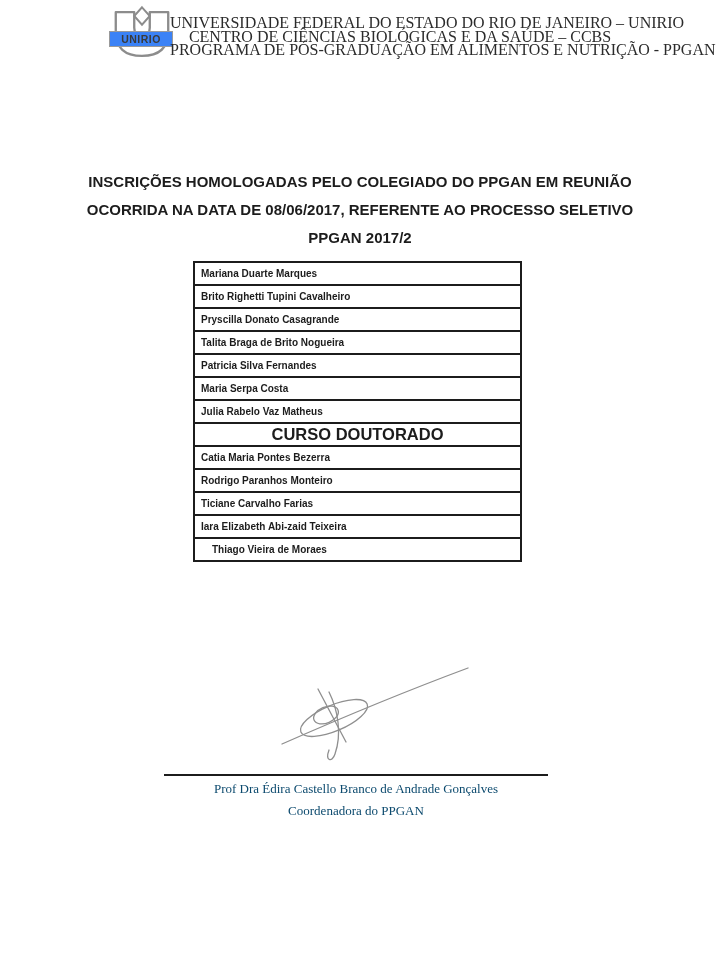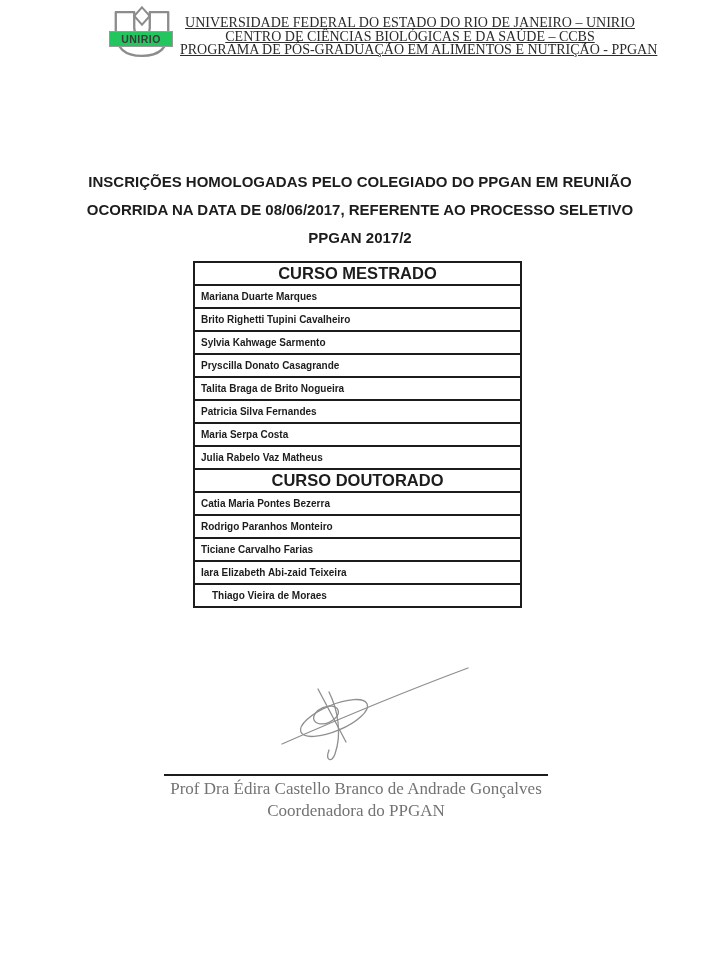--- a/index.html
+++ b/index.html
@@ -16,36 +16,35 @@
   
   .logo {
     position: absolute;
     left: 108px; top: 5px;
     width: 68px; height: 57px;
   }
   .logo-band {
     position: absolute;
     left: 109px; top: 31px;
     width: 62px; height: 14px;
-    background: #22c55e;
+    background: #3b82f6;
     border: 1px solid #9a9a9a;
     display: flex; align-items: center; justify-content: center;
     font-family: "Liberation Sans", sans-serif;
     font-weight: bold; font-size: 10.5px; letter-spacing: 0.5px;
     color: #3a3a3a;
   }
   .header-text {
     position: absolute;
-    left: 180px; top: 16px; width: 460px;
+    left: 170px; top: 16px; width: 460px;
     text-align: center;
     font-family: "Liberation Serif", serif;
-    font-size: 14px; line-height: 13.5px;
+    font-size: 16px; line-height: 13.5px;
     color: #2b2b2b;
     white-space: nowrap;
-    text-decoration: underline;
   }
 
   
   .title {
     position: absolute;
     left: 30px; top: 168px; width: 660px;
     text-align: center;
     font-weight: bold;
     font-size: 15px; line-height: 28px;
     color: #1c1c1c;
@@ -84,22 +83,22 @@
   .sig-line {
     position: absolute;
     left: 164px; top: 774px; width: 384px; height: 0;
     border-top: 2px solid #1c1c1c;
   }
   .sig-text {
     position: absolute;
     left: 80px; top: 778px; width: 552px;
     text-align: center;
     font-family: "Liberation Serif", serif;
-    font-size: 17px; line-height: 22px;
-    color: #737373;
+    font-size: 13px; line-height: 22px;
+    color: #0c4a6e;
   }
 </style>
 </head>
 <body>
 
 <div class="page">
 
   <svg class="logo" viewBox="0 0 70 58">
     <path d="M35 2 L43 11 L35 20 L27 11 Z" fill="none" stroke="#8c8c8c" stroke-width="2"></path>
     <path d="M8 7 L27 7 L27 23 Q27 31 35 31 Q43 31 43 23 L43 7 L62 7 L62 27 Q62 52 35 52 Q8 52 8 27 Z" fill="none" stroke="#8c8c8c" stroke-width="2.4" stroke-linejoin="round"></path>
@@ -112,24 +111,22 @@
     <div>PROGRAMA DE PÓS-GRADUAÇÃO EM ALIMENTOS E NUTRIÇÃO - PPGAN</div>
   </div>
 
   <div class="title">
     <div>INSCRIÇÕES HOMOLOGADAS PELO COLEGIADO DO PPGAN EM REUNIÃO</div>
     <div>OCORRIDA NA DATA DE 08/06/2017, REFERENTE AO PROCESSO SELETIVO</div>
     <div>PPGAN 2017/2</div>
   </div>
 
   <div class="table">
-      <div class="trow section">CURSO MESTRADO</div>
       <div class="trow">Mariana Duarte Marques</div>
       <div class="trow">Brito Righetti Tupini Cavalheiro</div>
-      <div class="trow">Sylvia Kahwage Sarmento</div>
       <div class="trow">Pryscilla Donato Casagrande</div>
       <div class="trow">Talita Braga de Brito Nogueira</div>
       <div class="trow">Patricia Silva Fernandes</div>
       <div class="trow">Maria Serpa Costa</div>
       <div class="trow">Julia Rabelo Vaz Matheus</div>
       <div class="trow section">CURSO DOUTORADO</div>
       <div class="trow">Catia Maria Pontes Bezerra</div>
       <div class="trow">Rodrigo Paranhos Monteiro</div>
       <div class="trow">Ticiane Carvalho Farias</div>
       <div class="trow">Iara Elizabeth Abi-zaid Teixeira</div>

